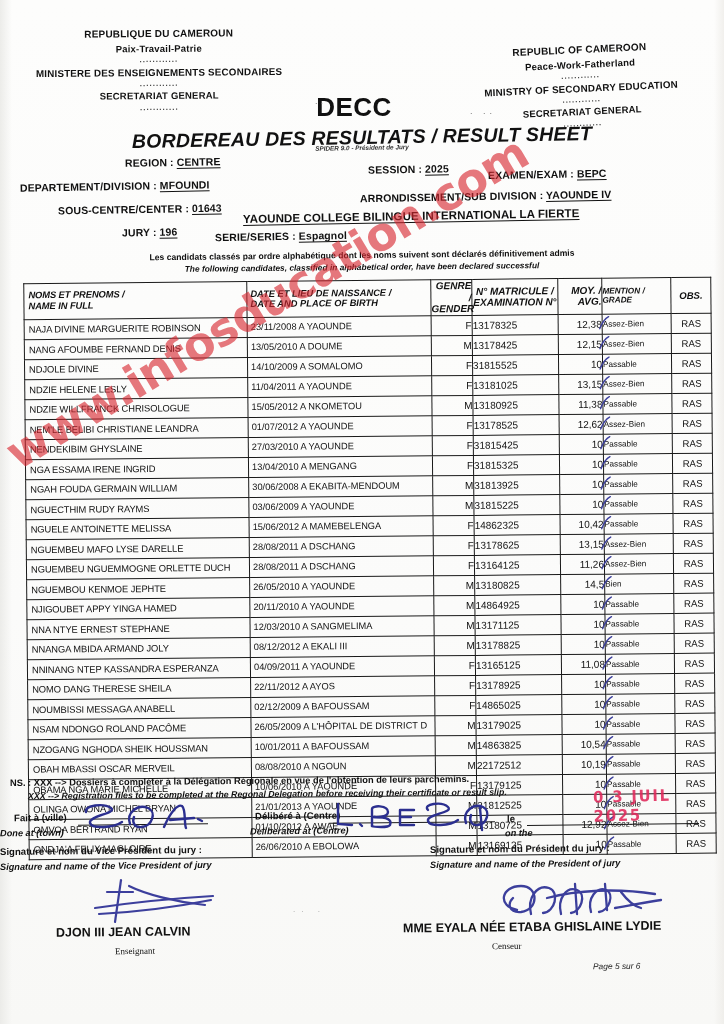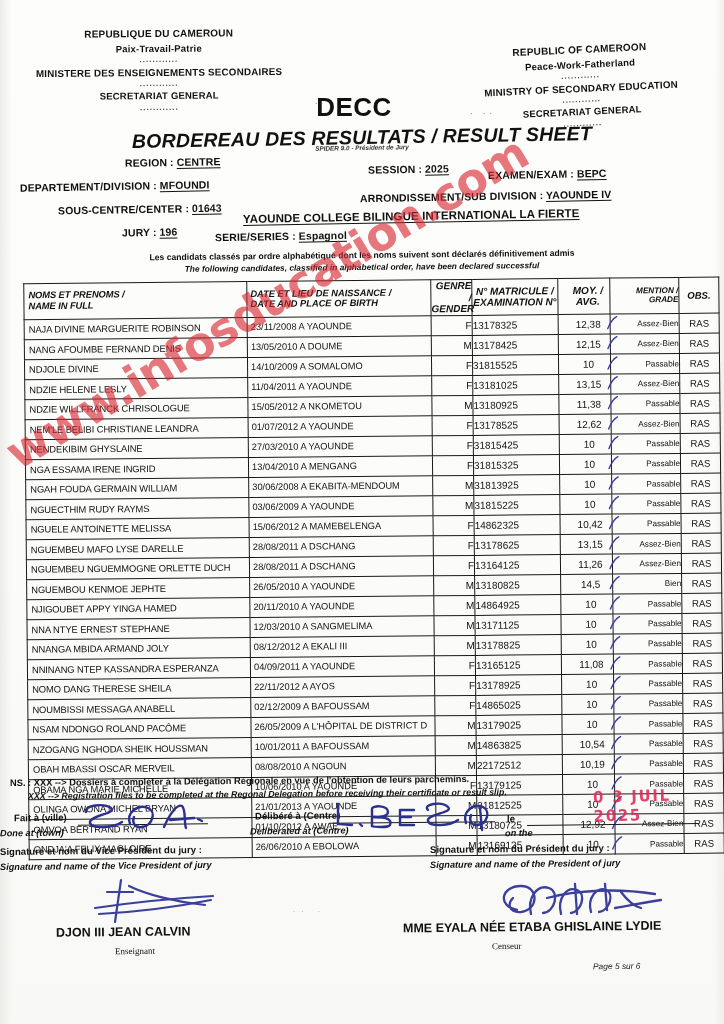--- a/index.html
+++ b/index.html
@@ -105,22 +105,22 @@
     vertical-align:middle;
   }
   thead th{
     font-style:italic;font-weight:700;text-align:center;
     font-size:9px;line-height:1.15;height:27px;
   }
   .c-name{width:218px;text-align:left;padding-left:4px;font-size:9.4px;letter-spacing:-.1px;}
   .c-dob{width:180px;text-align:left;padding-left:3px;font-size:9.3px;}
   .c-gender{width:40px;text-align:right;font-size:10px;}
   .c-mat{width:85px;font-size:10px;}
-  .c-avg{width:43px;text-align:center;font-size:10px;padding-left:8px;}
-  .c-grade{width:68px;text-align:right;font-size:8.2px;}
+  .c-avg{width:43px;text-align:right;font-size:10px;}
+  .c-grade{width:68px;text-align:left;font-size:8.2px;}
   .c-obs{width:39px;text-align:center;font-size:9.6px;}
 
   
   tbody tr:nth-child(odd) .c-name{transform:translateY(-0.5px);}
   tbody tr:nth-child(3n) .c-grade{transform:translateY(0.4px);}
 
   
   .c-grade{position:relative;}
   .tick{
     position:absolute;left:-5px;top:1px;width:13px;height:16px;

